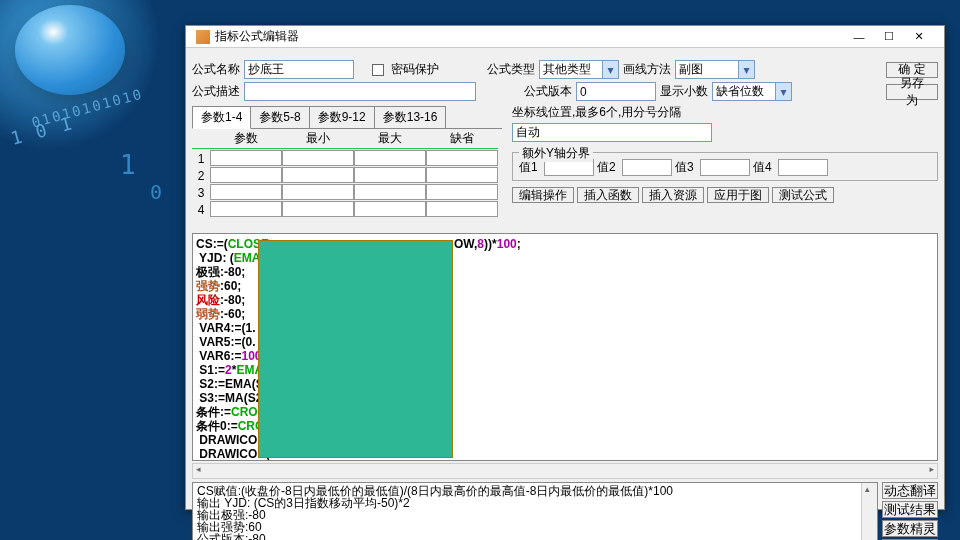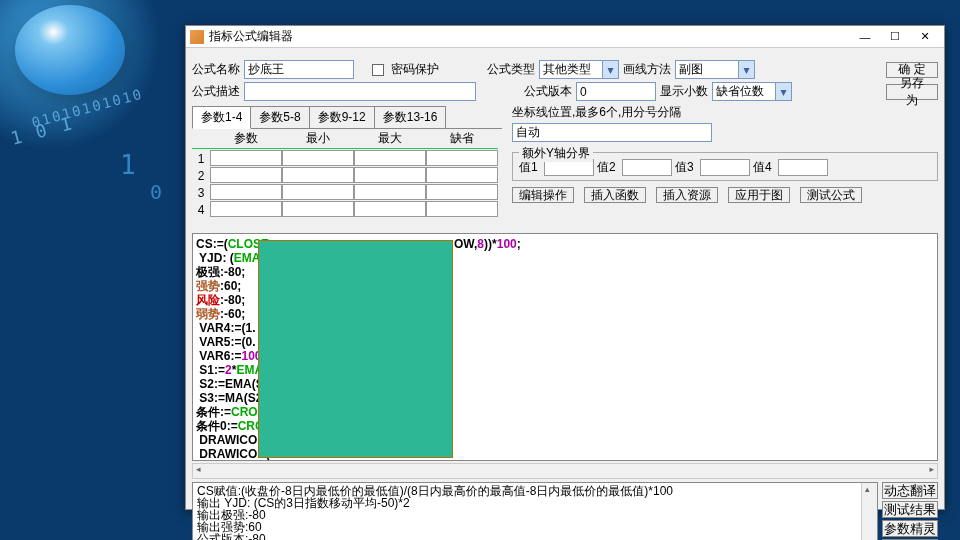--- a/index.html
+++ b/index.html
@@ -1,21 +1,21 @@
 <!DOCTYPE html>
 <html><head>
 <meta charset="utf-8">
 <style>
 *{box-sizing:border-box;margin:0;padding:0;font-family:"Microsoft YaHei","SimSun",sans-serif;font-size:12px}
 body{background:#0a3a6b;width:960px;height:540px;position:relative;overflow:hidden}
 .bg-circuit{position:absolute;top:0;left:0;width:200px;height:200px;background:radial-gradient(circle at 50px 40px,#3fa8e8 0%,transparent 50%)}
 .globe{position:absolute;top:5px;left:15px;width:110px;height:90px;background:radial-gradient(ellipse at 35% 30%,#fff 0%,#7bc5f0 15%,#2c8ed8 60%,#1868a8 100%);border-radius:50%;box-shadow:0 5px 20px rgba(0,0,0,.3)}
 .binary-text{position:absolute;color:#6ab8e8;font-family:monospace;font-size:14px;opacity:.8;letter-spacing:2px}
 .window{position:absolute;top:25px;left:185px;width:760px;height:485px;background:#f0f0f0;border:1px solid #888;box-shadow:0 2px 10px rgba(0,0,0,.5)}
-.titlebar{height:22px;background:#fff;border-bottom:1px solid #ccc;display:flex;align-items:center;padding:0 4px}
+.titlebar{height:22px;background:#fff;border-bottom:1px solid #ccc;display:flex;align-items:center;padding:0 10px}
 .title-icon{width:14px;height:14px;background:linear-gradient(135deg,#e8a050,#d88030);margin-right:5px}
 .title-text{flex:1}
 .win-btn{width:30px;height:18px;display:flex;align-items:center;justify-content:center;font-size:11px;cursor:pointer}
 .form-area{padding:12px 6px;background:#f0f0f0}
 .row{display:flex;align-items:center;gap:4px;margin-bottom:3px}
 .lbl{min-width:48px;text-align:left;color:#000}
 .txt-input{border:1px solid #7a9ac0;background:#fff;height:19px;padding:0 3px}
 .dd{border:1px solid #7a9ac0;background:#fff;height:19px;display:flex;align-items:center;position:relative;padding:0 3px}
 .dd-arrow{position:absolute;right:0;top:0;width:16px;height:17px;background:#cfe3f8;display:flex;align-items:center;justify-content:center;border-left:1px solid #7a9ac0;color:#4060a0}
 .btn{border:1px solid #888;background:#f0f0f0;height:16px;padding:0 8px;cursor:pointer;text-align:center;display:inline-flex;align-items:center;justify-content:center}
@@ -40,21 +40,21 @@
 .output-text .scroll-v{position:absolute;right:0;top:0;width:16px;height:100%;background:#f0f0f0;border-left:1px solid #ccc}
 .output-text .scroll-v::before{content:"▴";position:absolute;top:0;left:3px;font-size:9px;color:#666}
 .output-text .scroll-v::after{content:"▾";position:absolute;bottom:0;left:3px;font-size:9px;color:#666}
 .side-btns{width:56px;margin-left:4px;display:flex;flex-direction:column;gap:2px}
 .side-btns .btn{width:100%;height:17px;padding:0;font-size:13px}
 .group-box{border:1px solid #aaa;padding:6px 6px 4px 6px;position:relative;margin-top:10px}
 .group-title{position:absolute;top:-8px;left:6px;background:#f0f0f0;padding:0 3px}
 .val-row{display:flex;align-items:center;gap:3px}
 .val-row .lbl2{width:22px}
 .val-row input{width:50px;height:17px;border:1px solid #999}
-.btn-row{display:flex;gap:10px;margin-top:6px;justify-content:flex-start}
+.btn-row{display:flex;gap:3px;margin-top:6px;justify-content:flex-start}
 .btn-row .btn{padding:0 6px}
 .right-col{flex:1;padding-left:10px}
 .scroll-h{height:16px;background:#f0f0f0;border:1px solid #ccc;margin:2px 6px 0 6px;position:relative}
 .scroll-h::before{content:"◂";position:absolute;left:3px;font-size:9px;color:#666}
 .scroll-h::after{content:"▸";position:absolute;right:3px;font-size:9px;color:#666}
 </style>
 </head>
 <body>
 
 <div class="bg-circuit"></div>

